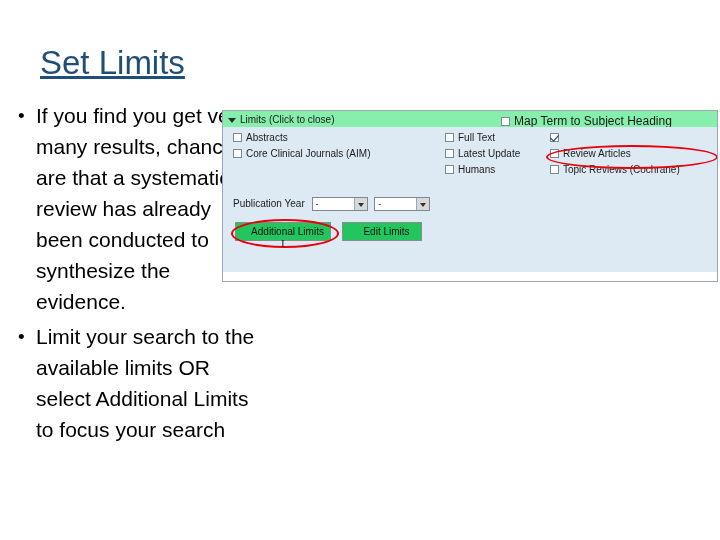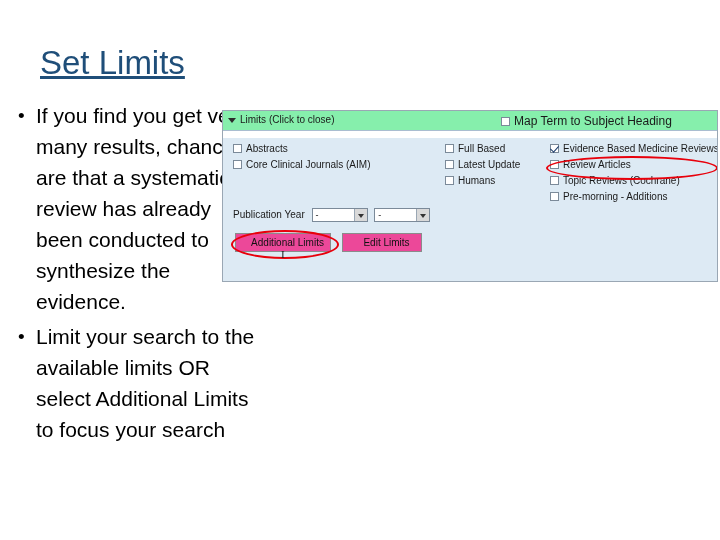--- a/index.html
+++ b/index.html
@@ -75,21 +75,21 @@
     position: absolute;
     left: 0; top: 0;
     width: 100%;
     height: 20px;
     background: #86efac;
     border-bottom: 1px solid #a9bdd0;
     box-sizing: border-box;
   }
   #shot-body {
     position: absolute;
-    left: 0; top: 27px;
+    left: 0; top: 16px;
     width: 100%;
     height: 145px;
     background: #ddeaf4;
   }
   .hdr-left {
     position: absolute;
     left: 5px;
     top: 3px;
     font-size: 10px;
     color: #1a1a1a;
@@ -193,21 +193,21 @@
     left: 3px;
     top: 5px;
     width: 0; height: 0;
     border-left: 3px solid transparent;
     border-right: 3px solid transparent;
     border-top: 4px solid #333;
   }
   
   .btn {
     position: absolute;
-    background: #ec4899;
+    background: #22c55e;
     border: 1px solid #8b8b8b;
     font-size: 10px;
     color: #111;
     text-align: center;
     line-height: 17px;
     height: 19px;
     box-sizing: border-box;
     padding-left: 9px;
   }
   #btn-additional { left: 12px; top: 95px; width: 96px; }
@@ -271,42 +271,39 @@
         <div class="limrow">
           <span class="cb"></span><span>Abstracts</span>
         </div>
         <div class="limrow">
           <span class="cb"></span><span>Core Clinical Journals (AIM)</span>
         </div>
       </div>
 
       <div class="limcol" id="col2">
         <div class="limrow">
-          <span class="cb"></span><span>Full Based</span>
+          <span class="cb"></span><span>Full Text</span>
         </div>
         <div class="limrow">
           <span class="cb"></span><span>Latest Update</span>
         </div>
         <div class="limrow">
           <span class="cb"></span><span>Humans</span>
         </div>
       </div>
 
       <div class="limcol" id="col3">
         <div class="limrow">
-          <span class="cb checked"></span><span>Evidence Based Medicine Reviews</span>
+          <span class="cb checked"></span>
         </div>
         <div class="limrow">
           <span class="cb"></span><span>Review Articles</span>
         </div>
         <div class="limrow">
           <span class="cb"></span><span>Topic Reviews (Cochrane)</span>
-        </div>
-        <div class="limrow">
-          <span class="cb"></span><span>Pre-morning - Additions</span>
         </div>
       </div>
 
       <div id="pubyear">
         <span>Publication Year</span>
         <span class="selbox">
           <span class="selval">-</span>
           <span class="arrow"></span>
         </span>
         <span class="selbox">

